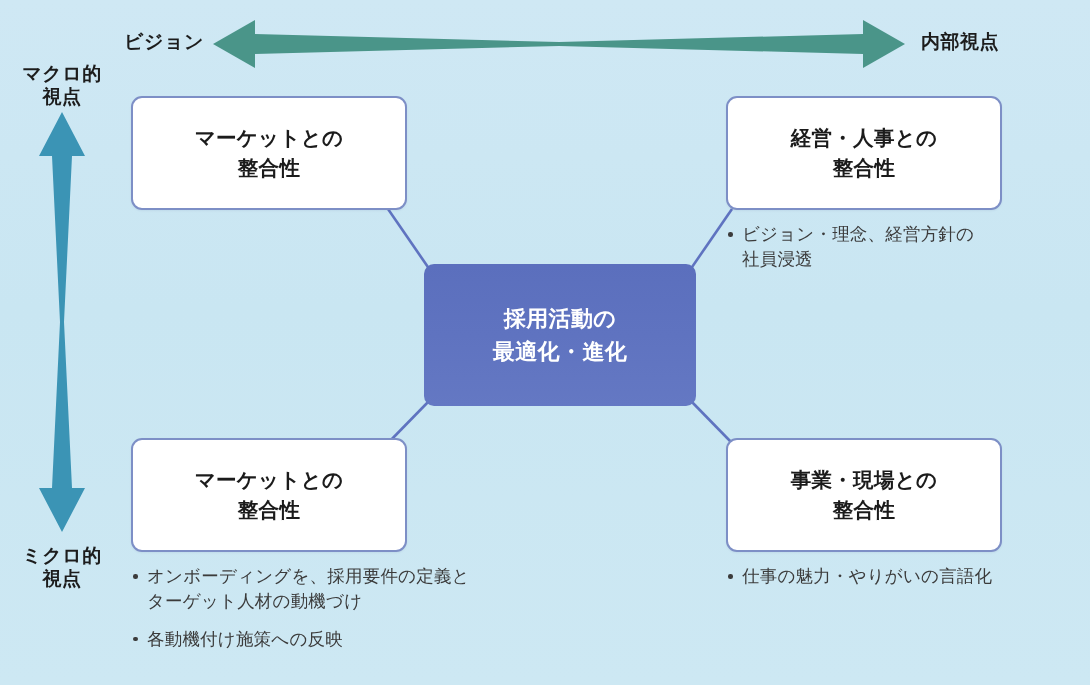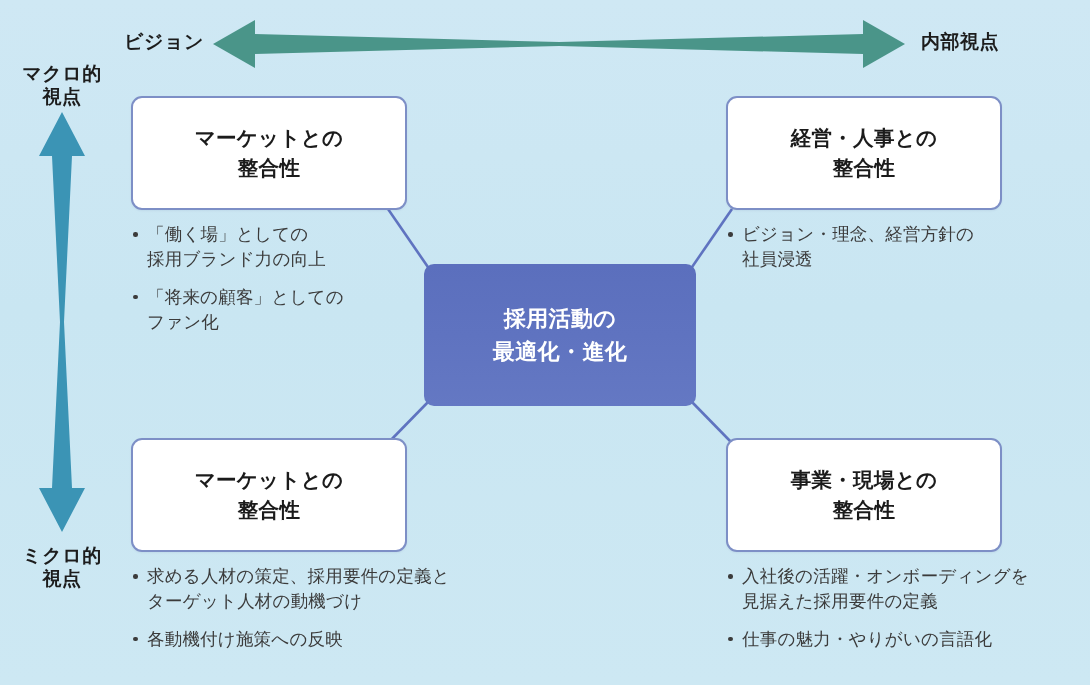--- a/index.html
+++ b/index.html
@@ -168,56 +168,48 @@
   <div id="center-node">
     <div id="center-title">採用活動の
 最適化・進化</div>
   </div>
 
   <div class="quadrant" id="q-top-left">
     <div class="node-box">
       <div class="node-title">マーケットとの
 整合性</div>
     </div>
-    <ul class="bullets">
-      <li>「働く場」としての
-採用ブランド力の向上</li>
-      <li>「将来の顧客」としての
-ファン化</li>
-    </ul>
   </div>
 
   <div class="quadrant" id="q-top-right">
     <div class="node-box">
       <div class="node-title">経営・人事との
 整合性</div>
     </div>
     <ul class="bullets">
       <li>ビジョン・理念、経営方針の
 社員浸透</li>
     </ul>
   </div>
 
   <div class="quadrant" id="q-bottom-left">
     <div class="node-box">
       <div class="node-title">マーケットとの
 整合性</div>
     </div>
     <ul class="bullets">
-      <li>求める人材の策定、採用要件の定義と
+      <li>オンボーディングを、採用要件の定義と
 ターゲット人材の動機づけ</li>
       <li>各動機付け施策への反映</li>
     </ul>
   </div>
 
   <div class="quadrant" id="q-bottom-right">
     <div class="node-box">
       <div class="node-title">事業・現場との
 整合性</div>
     </div>
     <ul class="bullets">
-      <li>入社後の活躍・オンボーディングを
-見据えた採用要件の定義</li>
       <li>仕事の魅力・やりがいの言語化</li>
     </ul>
   </div>
 
 </div>
 
 </body></html>

